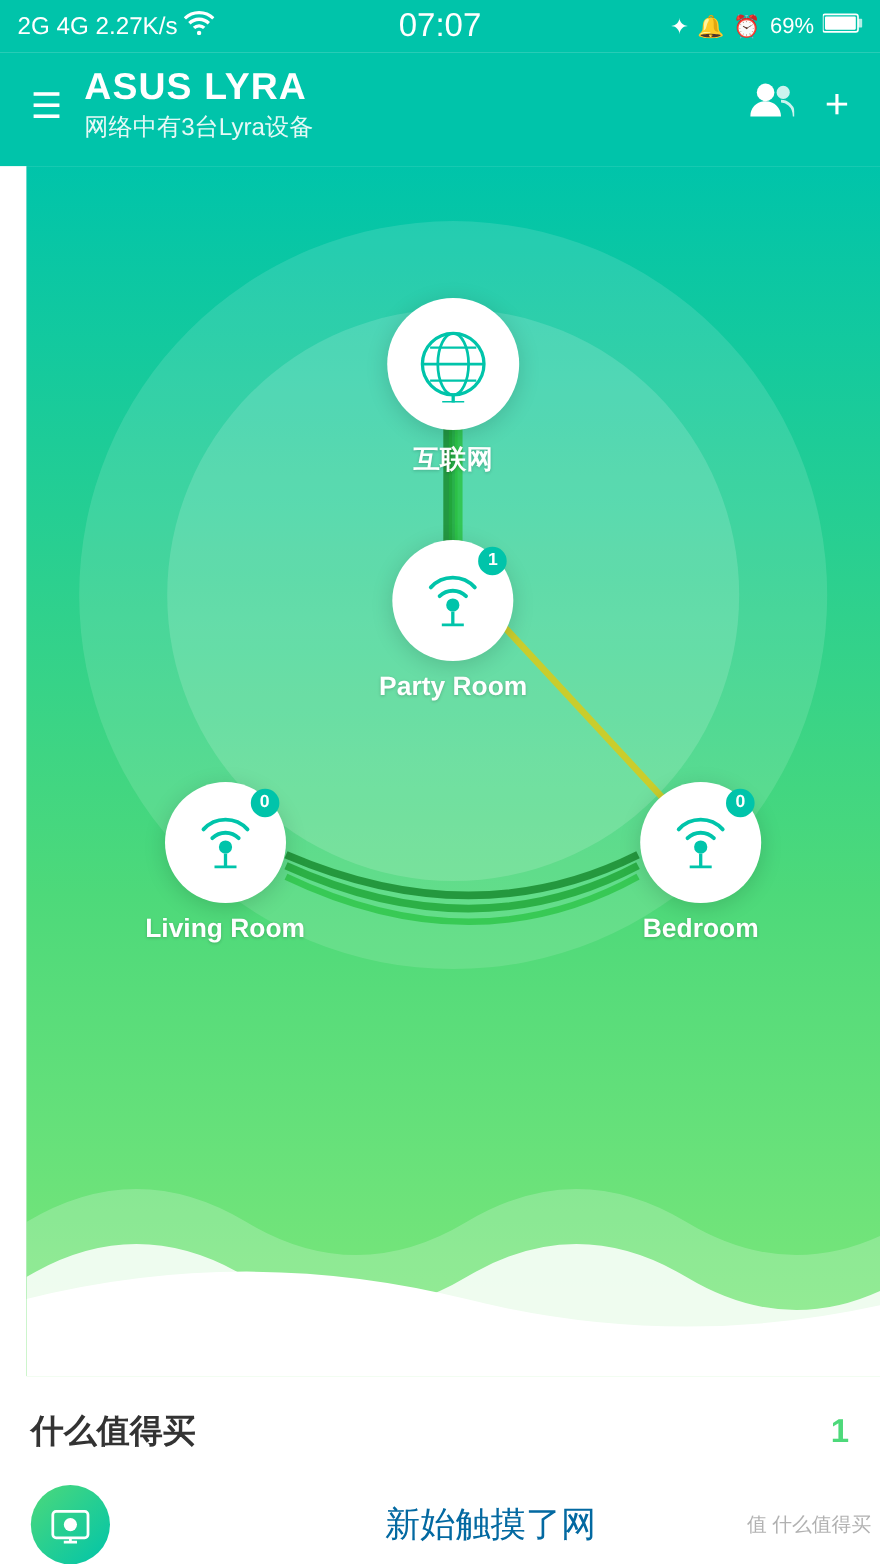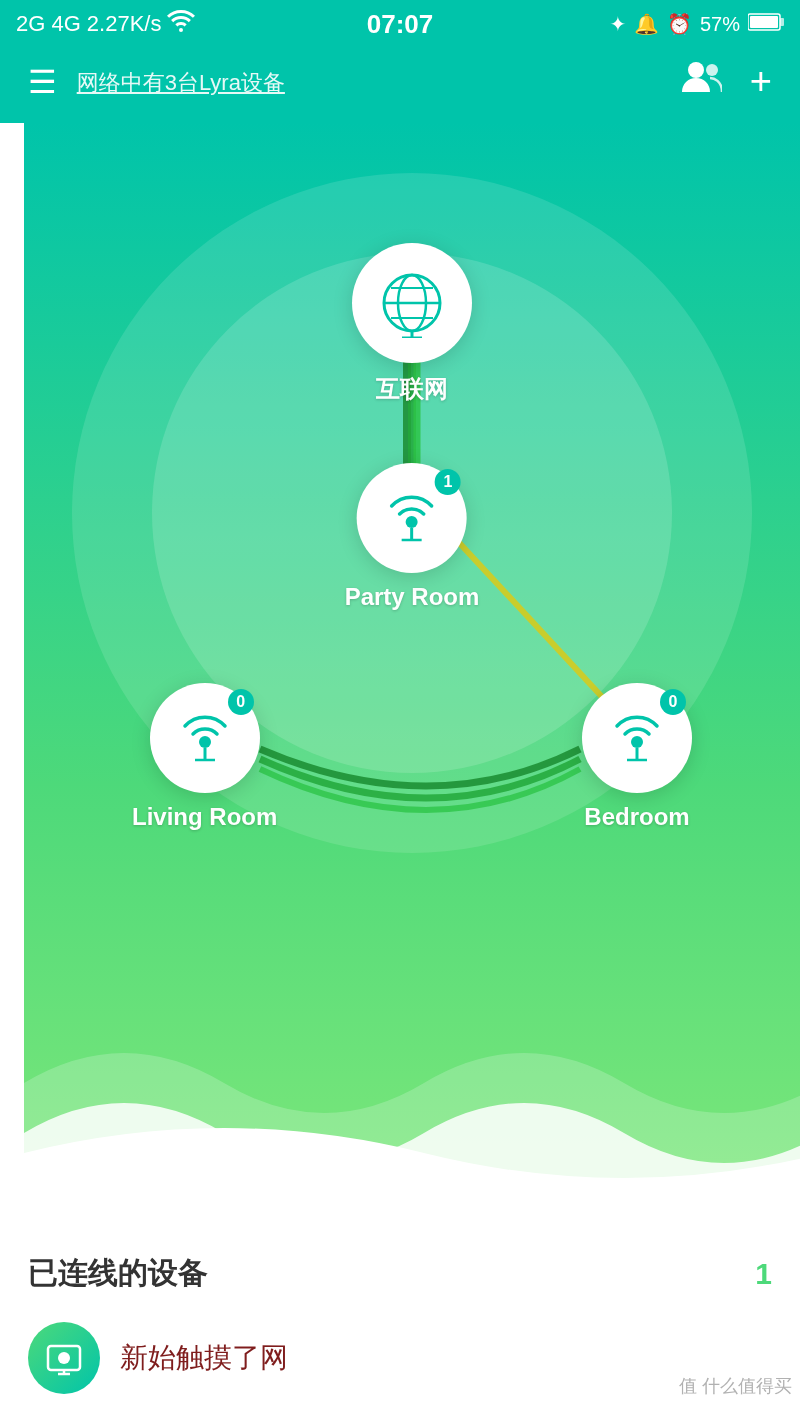--- a/index.html
+++ b/index.html
@@ -18,21 +18,21 @@
       height: 48px;
       display: flex;
       align-items: center;
       justify-content: space-between;
       padding: 0 16px;
       color: white;
       font-size: 22px;
       font-weight: 500;
     }
     .status-left { display: flex; align-items: center; gap: 6px; }
-    .status-center { position: absolute; left: 50%; transform: translateX(-50%); font-size: 26px; font-weight: 700; }
+    .status-center { position: absolute; left: 50%; transform: translateX(-50%); font-size: 30px; font-weight: 400; }
     .status-right { display: flex; align-items: center; gap: 8px; font-size: 20px; }
 
     
     .header {
       background: #00c4aa;
       padding: 12px 28px 20px 28px;
       display: flex;
       align-items: center;
       justify-content: space-between;
       color: white;
@@ -48,21 +48,20 @@
     }
     .header-title {
       font-size: 34px;
       font-weight: 700;
       letter-spacing: 1px;
     }
     .header-subtitle {
       font-size: 22px;
       opacity: 0.9;
       margin-top: 2px;
-      text-decoration: underline;
     }
     .header-actions {
       display: flex;
       align-items: center;
       gap: 28px;
     }
     .header-icon {
       font-size: 38px;
       cursor: pointer;
     }
@@ -231,21 +230,21 @@
       height: 72px;
       border-radius: 50%;
       background: linear-gradient(135deg, #4dd97a, #00c4aa);
       display: flex;
       align-items: center;
       justify-content: center;
       color: white;
       font-size: 32px;
     }
     .device-info { flex: 1; }
-    .device-name { font-size: 28px; color: #7f1d1d; }
+    .device-name { font-size: 32px; color: #0369a1; text-align: center; }
 
     
     .watermark {
       position: fixed;
       bottom: 24px;
       right: 8px;
       font-size: 18px;
       color: rgba(100,100,100,0.5);
       text-align: right;
     }
@@ -271,34 +270,35 @@
       <svg width="28" height="22" viewBox="0 0 28 22" fill="white">
         <path d="M14 18a2 2 0 1 1 0 4 2 2 0 0 1 0-4zm0-6a8 8 0 0 1 5.7 2.3l-2.1 2.1A5 5 0 0 0 14 15a5 5 0 0 0-3.6 1.4l-2.1-2.1A8 8 0 0 1 14 12zm0-6a14 14 0 0 1 9.9 4.1l-2.1 2.1A11 11 0 0 0 14 9a11 11 0 0 0-7.8 3.2l-2.1-2.1A14 14 0 0 1 14 6zm0-6A20 20 0 0 1 28 5.7l-2.1 2.1A17 17 0 0 0 14 3 17 17 0 0 0 2.1 7.8L0 5.7A20 20 0 0 1 14 0z"></path>
       </svg>
     </span>
   </div>
   <div class="status-center">07:07</div>
   <div class="status-right">
     <span>✦</span>
     <span>🔔</span>
     <span>⏰</span>
-    <span>57%</span>
+    <span>69%</span>
     <span>
       <svg width="36" height="20" viewBox="0 0 36 20" fill="white">
         <rect x="0" y="2" width="32" height="16" rx="2" ry="2" stroke="white" stroke-width="1.5" fill="none"></rect>
         <rect x="32" y="6" width="4" height="8" rx="1" fill="white" opacity="0.7"></rect>
         <rect x="2" y="4" width="28" height="12" rx="1" fill="white"></rect>
       </svg>
     </span>
   </div>
 </div>
 
 <div class="header">
   <div class="header-menu">☰</div>
   <div class="header-title-group">
+    <div class="header-title">ASUS LYRA</div>
     <div class="header-subtitle">网络中有3台Lyra设备</div>
   </div>
   <div class="header-actions">
     <div class="header-icon">
       <svg width="40" height="34" viewBox="0 0 40 34" fill="white">
         <circle cx="14" cy="10" r="8" fill="white"></circle>
         <path d="M0 32c0-8 6-14 14-14s14 6 14 14" fill="white"></path>
         <circle cx="30" cy="10" r="6" fill="white" opacity="0.8"></circle>
         <path d="M28 18c4 0 12 3 12 14" fill="none" stroke="white" stroke-width="2.5" opacity="0.8"></path>
       </svg>
@@ -393,21 +393,21 @@
       <path d="M0 80 Q100 20 200 80 Q300 140 400 80 Q500 20 600 80 Q700 140 800 80 L800 220 L0 220 Z" fill="rgba(255,255,255,0.2)"></path>
 
       <path d="M0 130 Q100 70 200 130 Q300 190 400 130 Q500 70 600 130 Q700 190 800 130 L800 220 L0 220 Z" fill="rgba(255,255,255,0.85)"></path>
       <path d="M0 150 Q200 100 400 150 Q600 200 800 150 L800 220 L0 220 Z" fill="white"></path>
     </svg>
   </div>
 </div>
 
 <div class="bottom-section">
   <div class="section-row">
-    <div class="section-title">已连线的设备</div>
+    <div class="section-title">什么值得买</div>
     <div class="section-count">1</div>
   </div>
   <div class="device-item">
     <div class="device-avatar">
       <svg width="40" height="40" viewBox="0 0 40 40" fill="white">
         <rect x="4" y="8" width="32" height="24" rx="3" stroke="white" stroke-width="2.5" fill="none"></rect>
         <circle cx="20" cy="20" r="6" fill="white"></circle>
         <line x1="14" y1="36" x2="26" y2="36" stroke="white" stroke-width="2.5"></line>
         <line x1="20" y1="32" x2="20" y2="36" stroke="white" stroke-width="2.5"></line>
       </svg>

